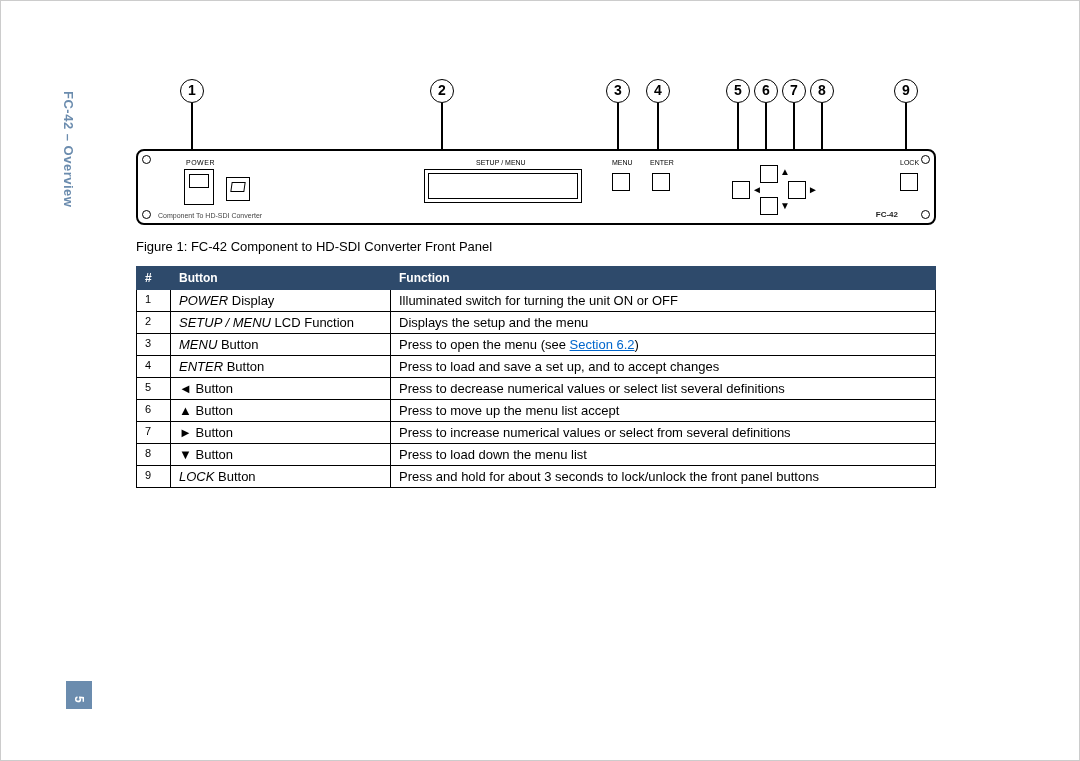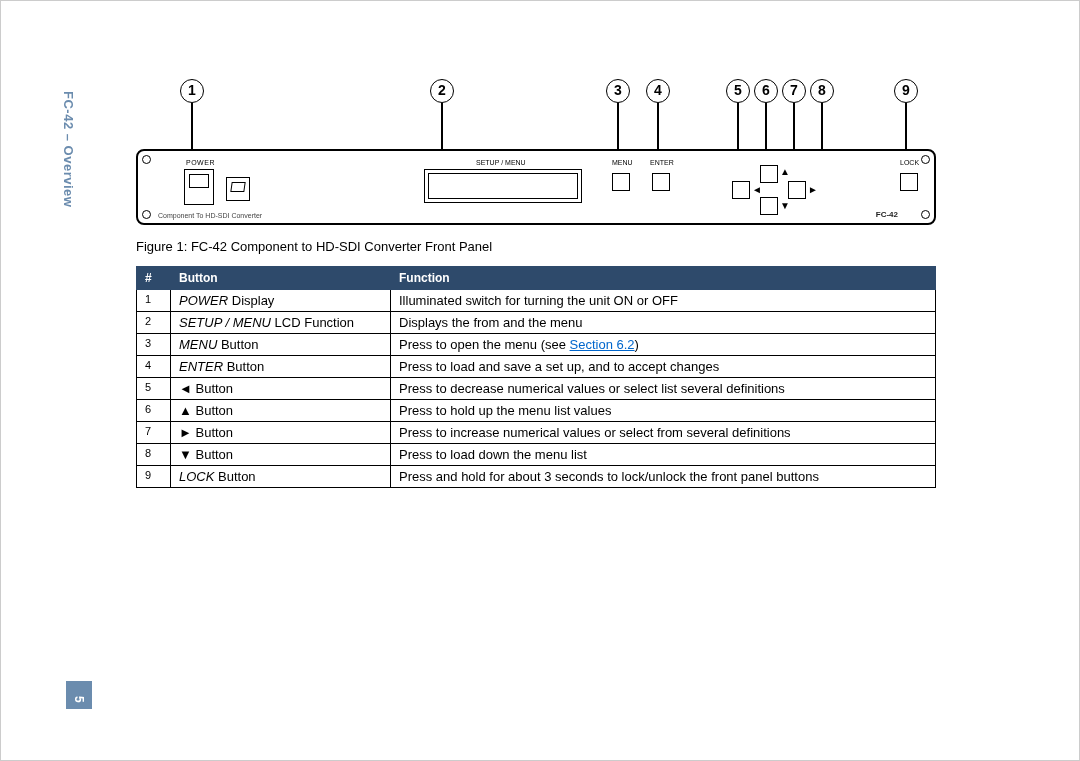--- a/index.html
+++ b/index.html
@@ -284,41 +284,41 @@
     </thead>
     <tbody>
       <tr>
         <td class="num">1</td>
         <td class="feat"><i>POWER</i><span> Display</span></td>
         <td>Illuminated switch for turning the unit ON or OFF</td>
       </tr>
       <tr>
         <td class="num">2</td>
         <td class="feat"><i>SETUP / MENU</i><span> LCD Function</span></td>
-        <td>Displays the from and the menu</td>
+        <td>Displays the setup and the menu</td>
       </tr>
       <tr>
         <td class="num">3</td>
         <td class="feat"><i>MENU</i><span> Button</span></td>
         <td><span>Press to open the menu (see </span><span class="link">Section 6.2</span><span>)</span></td>
       </tr>
       <tr>
         <td class="num">4</td>
         <td class="feat"><i>ENTER</i><span> Button</span></td>
         <td>Press to load and save a set up, and to accept changes</td>
       </tr>
       <tr>
         <td class="num">5</td>
         <td class="feat arrow-cell"><span>◄</span><span> Button</span></td>
         <td>Press to decrease numerical values or select list several definitions</td>
       </tr>
       <tr>
         <td class="num">6</td>
         <td class="feat arrow-cell"><span>▲</span><span> Button</span></td>
-        <td>Press to hold up the menu list values</td>
+        <td>Press to move up the menu list accept</td>
       </tr>
       <tr>
         <td class="num">7</td>
         <td class="feat arrow-cell"><span>►</span><span> Button</span></td>
         <td>Press to increase numerical values or select from several definitions</td>
       </tr>
       <tr>
         <td class="num">8</td>
         <td class="feat arrow-cell"><span>▼</span><span> Button</span></td>
         <td>Press to load down the menu list</td>

